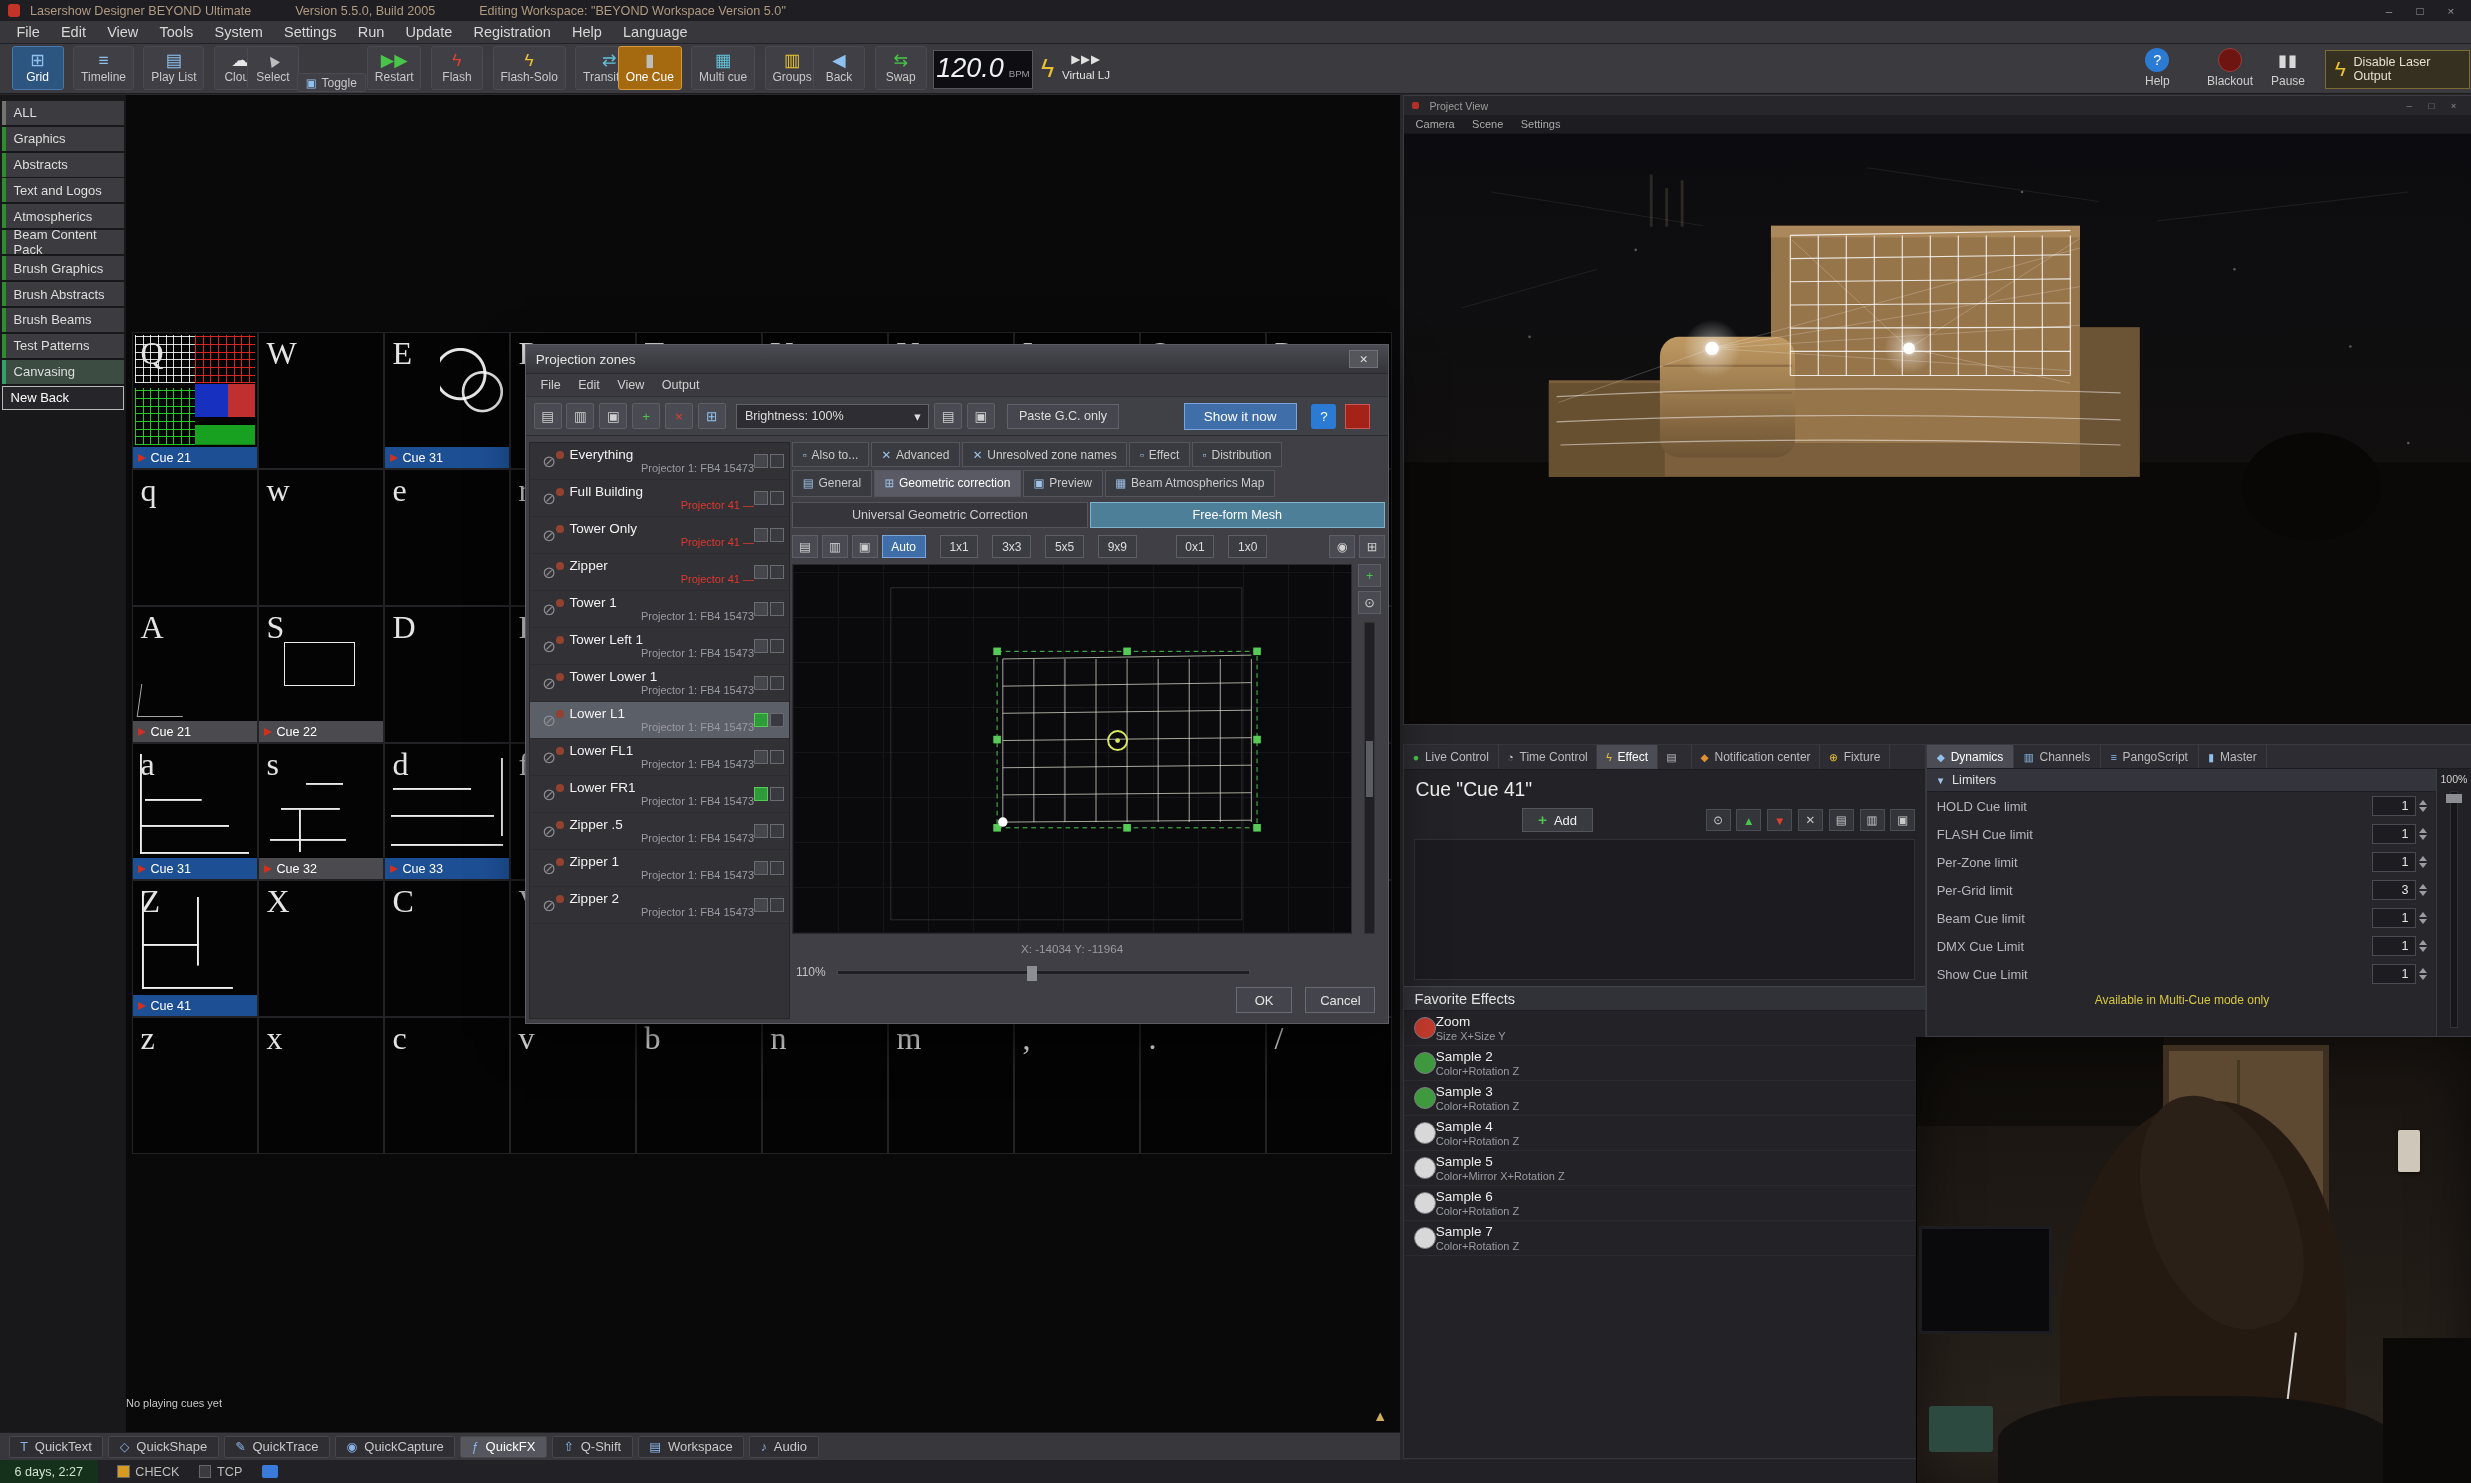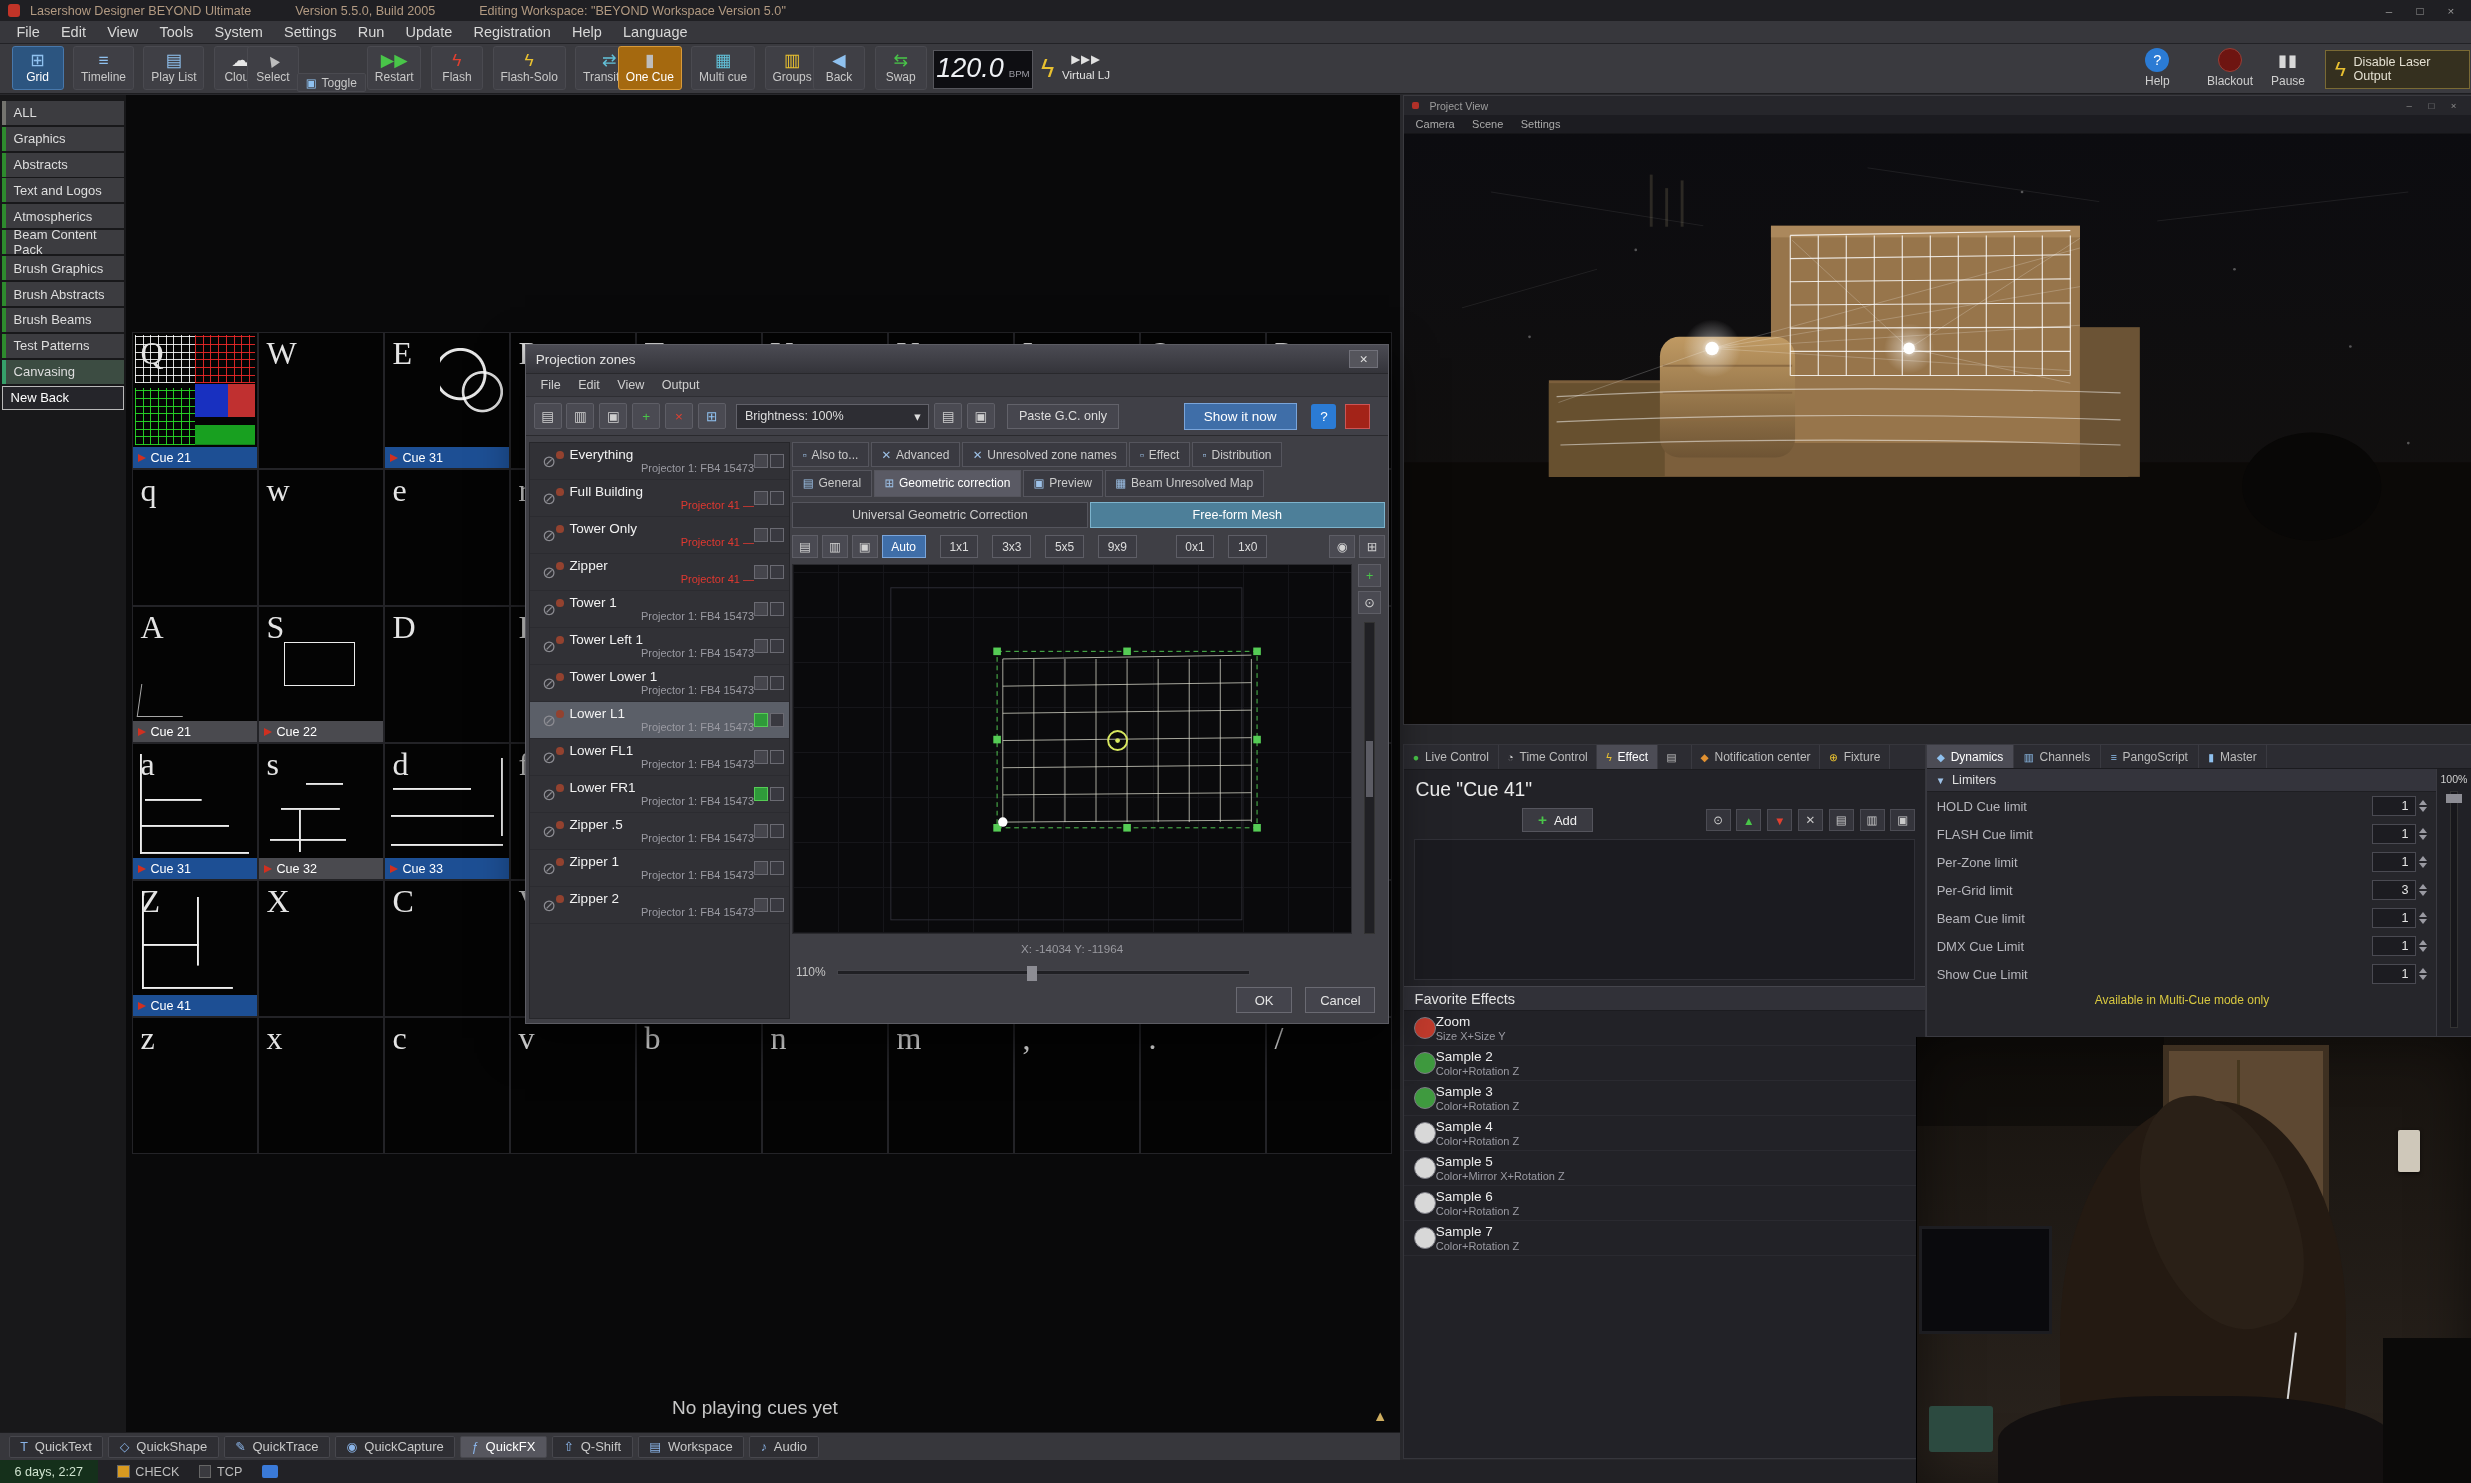--- a/index.html
+++ b/index.html
@@ -94,21 +94,21 @@
 .thumb.t7{display:block;inset:11.6px 5.8px 25px 5.8px;background:
  linear-gradient(#ededed,#ededed) 0 92%/100% 1.9px no-repeat,
  linear-gradient(#ededed,#ededed) 0 62%/92% 1.9px no-repeat,
  linear-gradient(#ededed,#ededed) 6% 34%/70% 1.9px no-repeat,
  linear-gradient(#ededed,#ededed) 100% 10%/1.9px 80% no-repeat;}
 .thumb.t8{display:block;inset:9.7px 13.5px 27px 9.7px;background:
  linear-gradient(#f0f0f0,#f0f0f0) 0 0/1.9px 100% no-repeat,
  linear-gradient(#f0f0f0,#f0f0f0) 0 100%/90% 1.9px no-repeat,
  linear-gradient(#f0f0f0,#f0f0f0) 0 55%/56% 1.9px no-repeat,
  linear-gradient(#f0f0f0,#f0f0f0) 55% 20%/1.9px 70% no-repeat;}
-.noplaying{position:absolute;left:0;right:16px;top:1302px;text-align:center;font-size:19px;color:#c8c8c8;}
+.noplaying{position:absolute;left:0;right:16px;top:1302px;font-size:11px;color:#c8c8c8;}
 .gridtri{position:absolute;left:1247px;top:1313px;font-size:14.5px;color:#cfae60;}
 
 
 .bottomtabs{position:absolute;left:0;top:1432px;width:1400px;height:28px;background:#37373c;border-top:1px solid #1d1d20;display:flex;align-items:center;gap:4.8px;padding:0 8.7px;}
 .btab{display:flex;align-items:center;gap:6.8px;height:22px;padding:0 10.6px;font-size:13px;color:#c9c9c9;background:#2e2e33;border:1px solid #47474d;border-radius:1.9px;}
 .btab.sel{background:#56565e;color:#fff;}
 .btab .bi{font-size:12.6px;color:#8ab4e8;}
 .statusbar{position:absolute;left:0;top:1460px;width:2472px;height:23px;background:#222226;display:flex;align-items:center;font-size:12.6px;color:#bdbdbd;}
 .sb-time{background:#15301b;height:100%;display:flex;align-items:center;padding:0 14.5px;color:#cfe3cf;}
 .sb-item{display:flex;align-items:center;gap:5.8px;margin-left:19.3px;}
@@ -1105,21 +1105,21 @@
             <span>Geometric correction</span>
           </div>
 
           <div class="rtab">
             <span class="ri">▣</span>
             <span>Preview</span>
           </div>
 
           <div class="rtab">
             <span class="ri">▦</span>
-            <span>Beam Unresolved Map</span>
+            <span>Beam Atmospherics Map</span>
           </div>
         </div>
       <div class="mbtns">
 
           <div class="mbtn">
             <span>Universal Geometric Correction</span>
           </div>
 
           <div class="mbtn sel">
             <span>Free-form Mesh</span>

